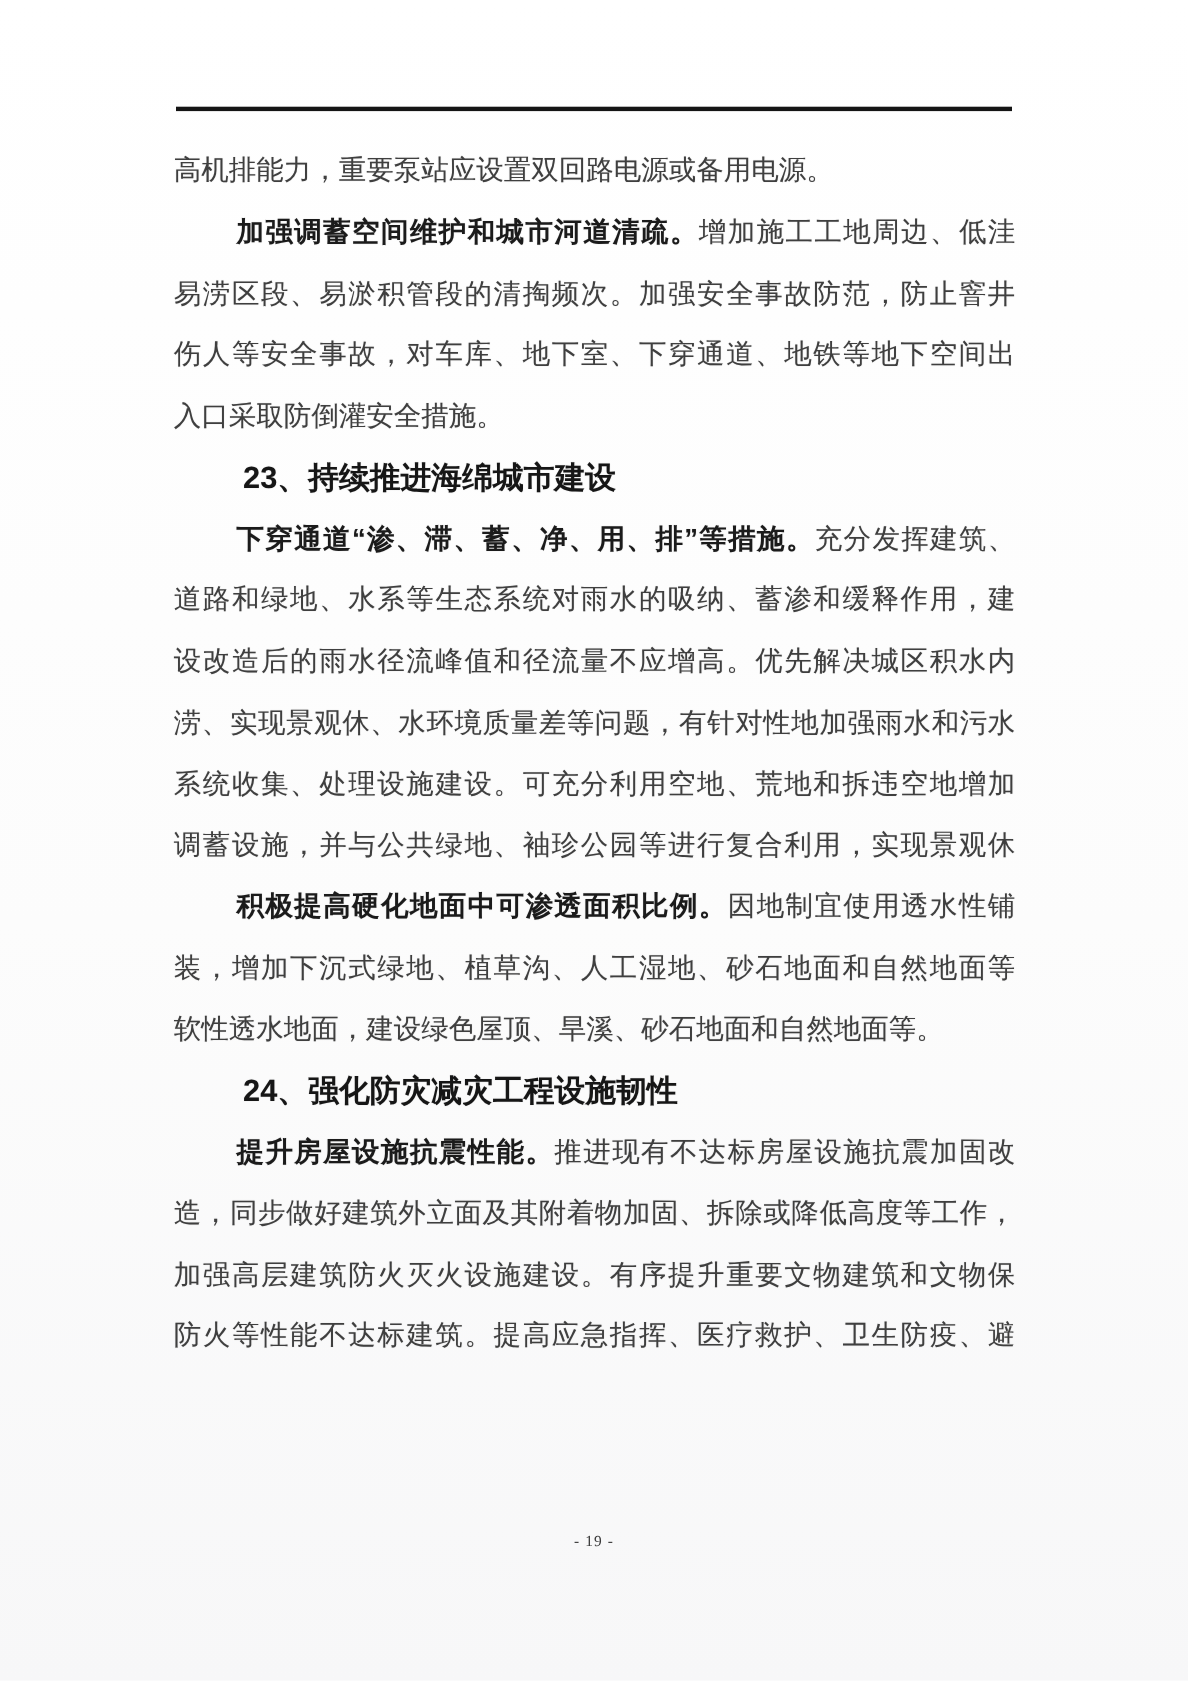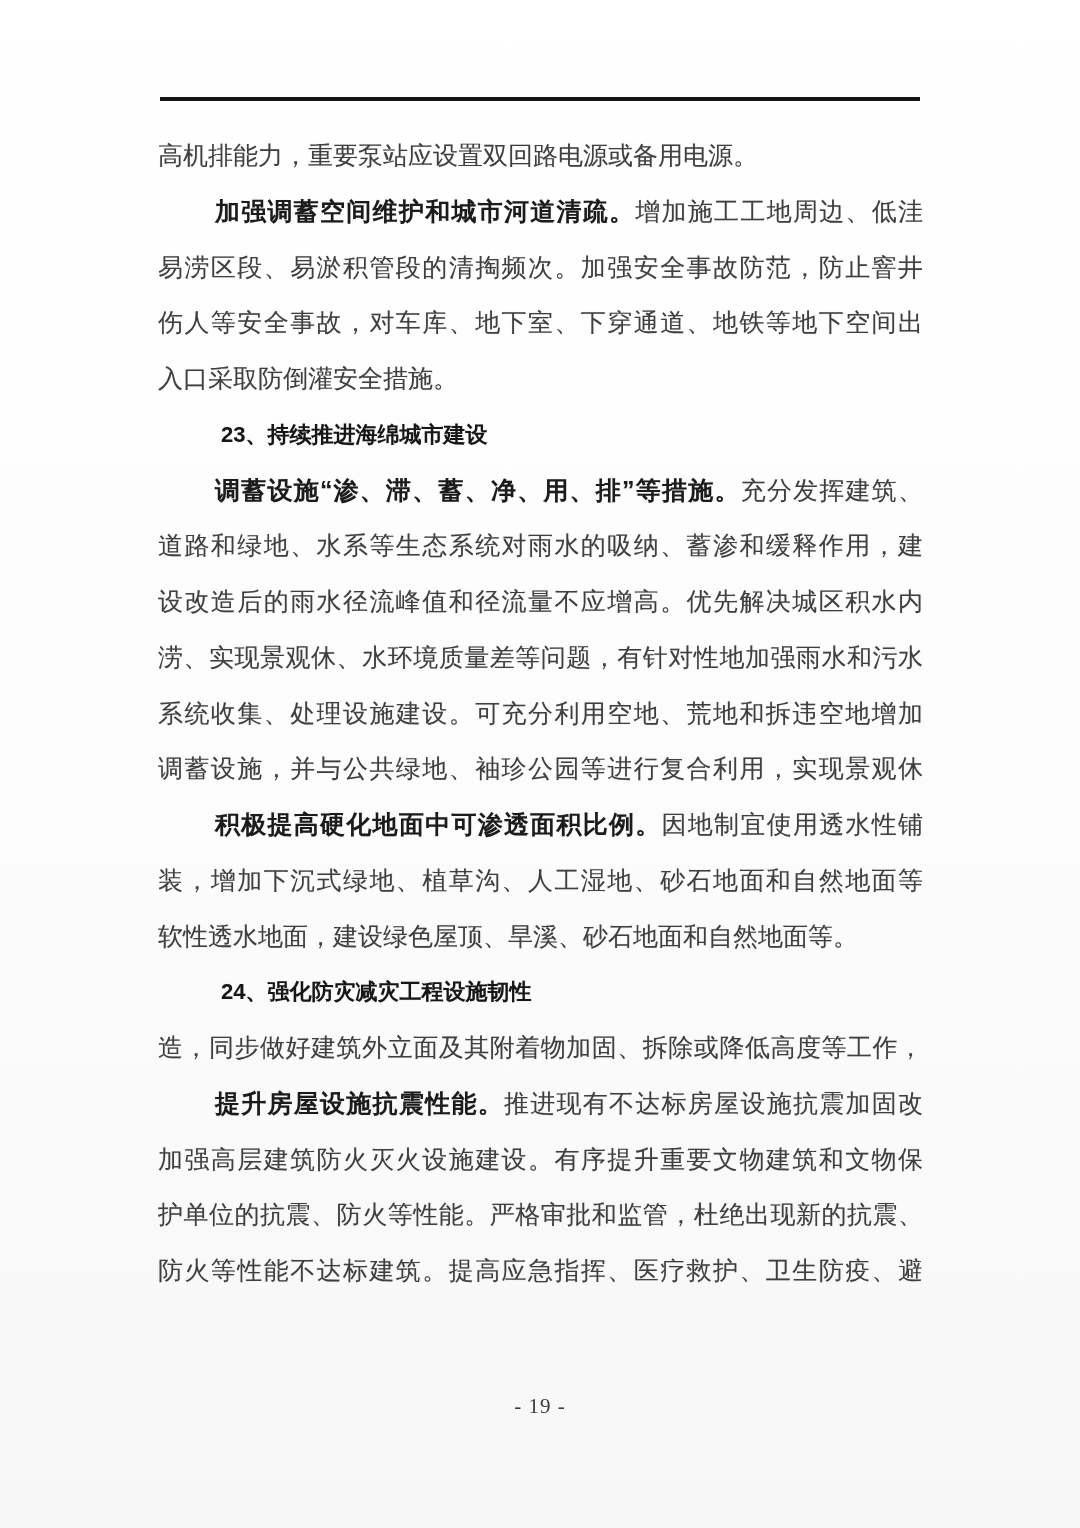--- a/index.html
+++ b/index.html
@@ -47,61 +47,60 @@
   .seg.bold {
     font-weight: 700;
     color: #1b1b1b;
     font-family: "Liberation Sans", "DejaVu Sans", sans-serif;
   }
 
   .heading {
     height: 55.75px;
     line-height: 55.75px;
     padding-left: 63px;
-    font-size: 22px;
+    font-size: 28px;
     font-weight: 700;
     color: #161616;
     font-family: "Liberation Sans", "DejaVu Sans", sans-serif;
   }
 
   .footer {
     position: absolute;
     left: 0;
     top: 1394px;
     width: 1080px;
     text-align: center;
-    font-size: 21px;
+    font-size: 14px;
     color: #3a3a3a;
     letter-spacing: 1px;
   }
 </style>
 </head>
 <body>
 
 <div class="page">
   <div class="top-rule"></div>
   <div class="content" id="content">
       <div class="line endline"><span class="seg">高机排能力，重要泵站应设置双回路电源或备用电源。</span></div>
       <div class="line indent"><span class="seg bold">加强调蓄空间维护和城市河道清疏。</span><span class="seg">增加施工工地周边、低洼</span></div>
       <div class="line"><span class="seg">易涝区段、易淤积管段的清掏频次。加强安全事故防范，防止窨井</span></div>
       <div class="line"><span class="seg">伤人等安全事故，对车库、地下室、下穿通道、地铁等地下空间出</span></div>
       <div class="line endline"><span class="seg">入口采取防倒灌安全措施。</span></div>
       <div class="heading">23、持续推进海绵城市建设</div>
-      <div class="line indent"><span class="seg bold">调蓄设施“渗、滞、蓄、净、用、排”等措施。</span><span class="seg">充分发挥建筑、</span></div>
+      <div class="line indent"><span class="seg bold">下穿通道“渗、滞、蓄、净、用、排”等措施。</span><span class="seg">充分发挥建筑、</span></div>
       <div class="line"><span class="seg">道路和绿地、水系等生态系统对雨水的吸纳、蓄渗和缓释作用，建</span></div>
       <div class="line"><span class="seg">设改造后的雨水径流峰值和径流量不应增高。优先解决城区积水内</span></div>
       <div class="line"><span class="seg">涝、实现景观休、水环境质量差等问题，有针对性地加强雨水和污水</span></div>
       <div class="line"><span class="seg">系统收集、处理设施建设。可充分利用空地、荒地和拆违空地增加</span></div>
       <div class="line"><span class="seg">调蓄设施，并与公共绿地、袖珍公园等进行复合利用，实现景观休</span></div>
       <div class="line indent"><span class="seg bold">积极提高硬化地面中可渗透面积比例。</span><span class="seg">因地制宜使用透水性铺</span></div>
       <div class="line"><span class="seg">装，增加下沉式绿地、植草沟、人工湿地、砂石地面和自然地面等</span></div>
       <div class="line endline"><span class="seg">软性透水地面，建设绿色屋顶、旱溪、砂石地面和自然地面等。</span></div>
       <div class="heading">24、强化防灾减灾工程设施韧性</div>
+      <div class="line indent"><span class="seg bold">提升房屋设施抗震性能。</span><span class="seg">推进现有不达标房屋设施抗震加固改</span></div>
       <div class="line"><span class="seg">造，同步做好建筑外立面及其附着物加固、拆除或降低高度等工作，</span></div>
-      <div class="line indent"><span class="seg bold">提升房屋设施抗震性能。</span><span class="seg">推进现有不达标房屋设施抗震加固改</span></div>
       <div class="line"><span class="seg">加强高层建筑防火灭火设施建设。有序提升重要文物建筑和文物保</span></div>
-      <div class="line"><span class="seg">护单位的抗震、防火等性能。严格审批和监管，杜绝出现新的抗震、</span></div>
       <div class="line"><span class="seg">防火等性能不达标建筑。提高应急指挥、医疗救护、卫生防疫、避</span></div>
     </div>
   <div class="footer">
     <span>- 19 -</span>
   </div>
 </div>
 
 </body></html>

